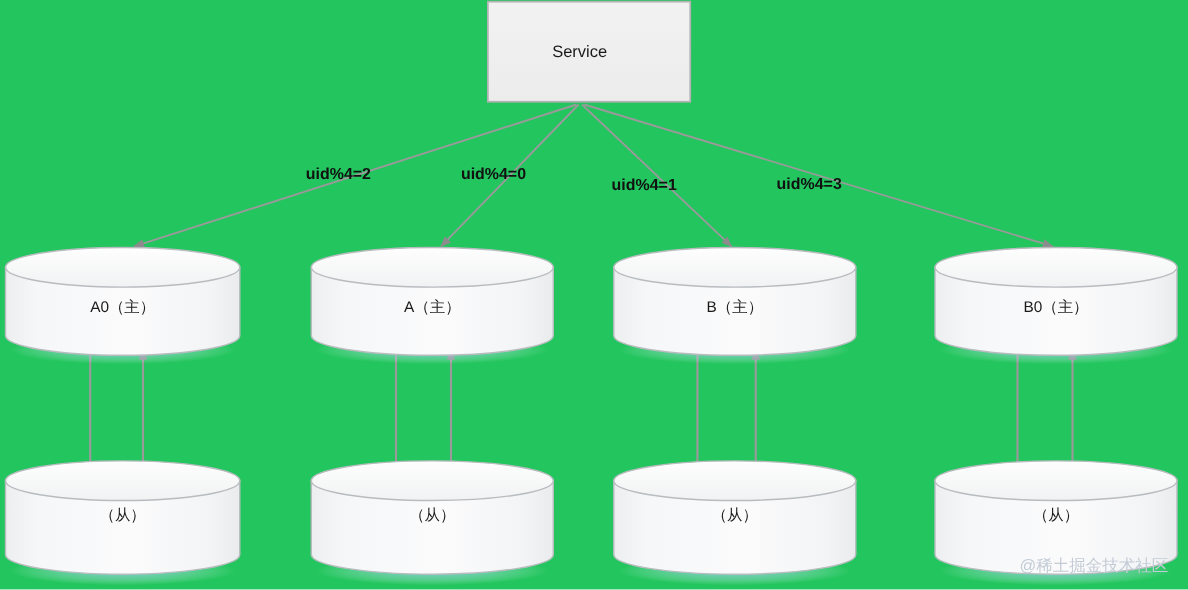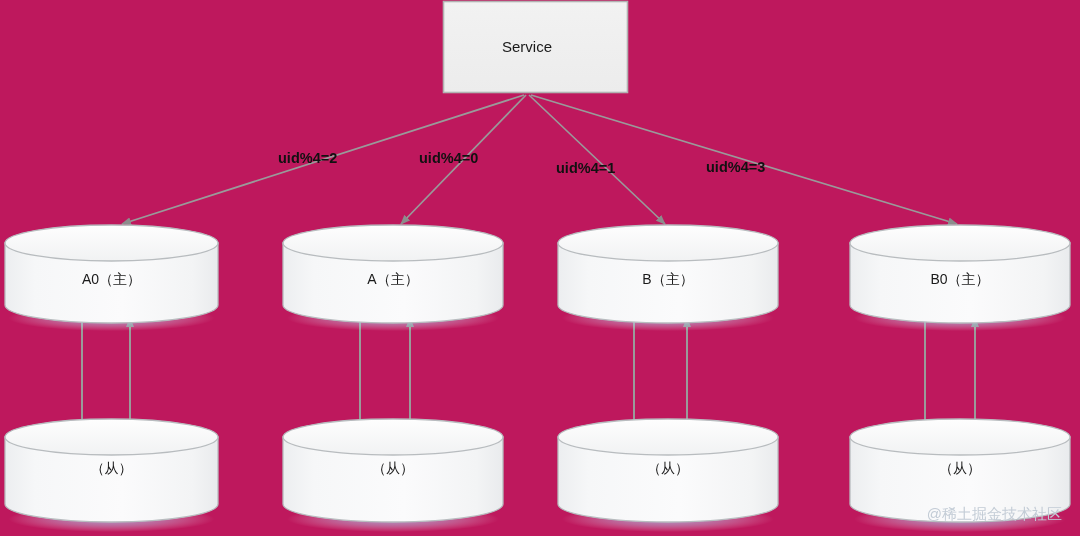--- a/index.html
+++ b/index.html
@@ -7,21 +7,21 @@
     padding: 0;
     background: #ffffff;
   }
   body {
     font-family: "Liberation Sans", "DejaVu Sans", sans-serif;
   }
   #stage {
     position: relative;
     width: 1080px;
     height: 536px;
-    background: #be185d;
+    background: #22c55e;
     overflow: hidden;
   }
   #canvas {
     position: absolute;
     left: 0;
     top: 0;
     width: 1080px;
     height: 536px;
   }
   .svc-label {

